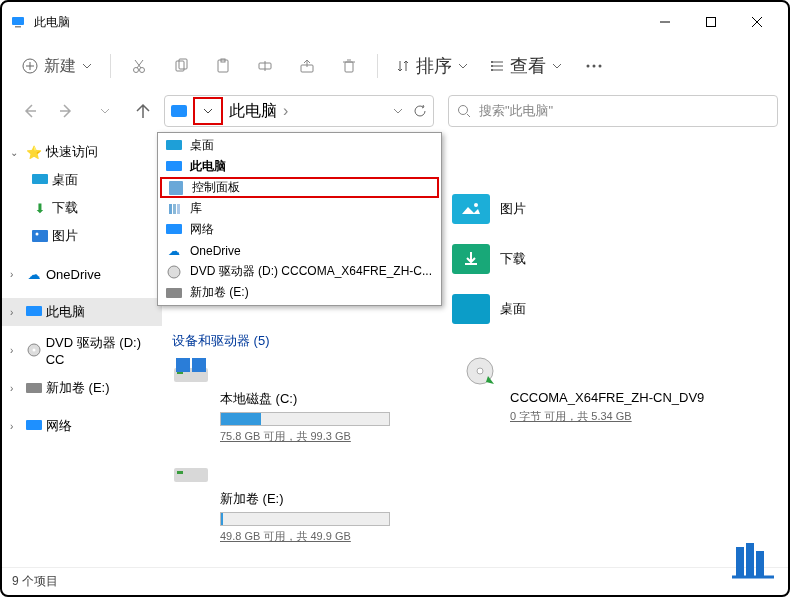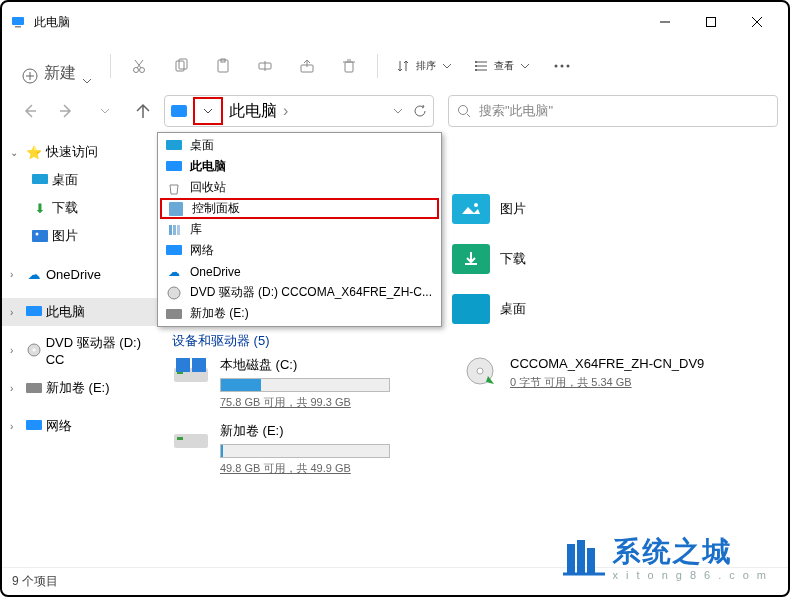--- a/index.html
+++ b/index.html
@@ -9,23 +9,23 @@
 .titlebar { display: flex; align-items: center; height: 40px; padding: 0 8px; }
 .titlebar .icon { width: 16px; height: 16px; margin-right: 8px; }
 .titlebar .title { font-size: 12px; flex: 1; }
 .winctrl { display: flex; }
 .winctrl div { width: 46px; height: 32px; display: flex; align-items: center; justify-content: center; }
 .winctrl svg { width: 10px; height: 10px; }
 
 
 .toolbar { display: flex; align-items: center; height: 48px; padding: 0 10px; gap: 2px; }
 .tb-btn { display: flex; align-items: center; justify-content: center; width: 40px; height: 36px; border-radius: 4px; color: #555; }
-.tb-new { display: flex; align-items: flex-end; padding: 0 10px; height: 36px; gap: 6px; color: #555; }
+.tb-new { display: flex; align-items: center; padding: 0 10px; height: 36px; gap: 6px; color: #555; }
 .tb-sep { width: 1px; height: 24px; background: #ddd; margin: 0 6px; }
-.tb-sort, .tb-view { display: flex; align-items: center; padding: 0 10px; height: 36px; gap: 6px; color: #333; font-size: 10px; }
+.tb-sort, .tb-view { display: flex; align-items: center; padding: 0 10px; height: 36px; gap: 6px; color: #333; font-size: 18px; }
 
 
 .navrow { display: flex; align-items: center; height: 42px; padding: 0 10px; gap: 4px; }
 .nav-btn { width: 34px; height: 34px; display: flex; align-items: center; justify-content: center; color: #888; }
 .addrbar { flex: 1; display: flex; align-items: center; height: 32px; border: 1px solid #ccc; border-radius: 4px; padding: 0 6px; position: relative; }
 .addr-drop { width: 30px; height: 28px; display: flex; align-items: center; justify-content: center; border: 2px solid #d00; }
 .addr-icon { width: 16px; height: 12px; background: #1e90ff; border-radius: 2px; margin-right: 6px; }
 .addr-right { display: flex; align-items: center; gap: 10px; color: #666; }
 .searchbox { width: 330px; height: 32px; border: 1px solid #ccc; border-radius: 4px; display: flex; align-items: center; padding: 0 8px; gap: 8px; margin-left: 10px; color: #888; }
 .searchbox span { font-size: 13px; }
@@ -41,21 +41,21 @@
 
 .content { flex: 1; position: relative; padding: 6px 10px; font-size: 13px; }
 .folder-row { display: flex; gap: 30px; margin-bottom: 6px; }
 .folder-item { display: flex; align-items: center; gap: 10px; }
 .folder-ico { width: 38px; height: 30px; border-radius: 3px; display:flex; align-items:center; justify-content:center; color:#fff; font-size:16px; }
 .section-head { color: #003a9b; font-size: 13px; margin: 8px 0 6px 0; }
 .drive-row { display: flex; gap: 30px; }
 .drive-item { display: flex; gap: 10px; width: 260px; }
 .drive-ico { width: 38px; height: 30px; }
 .drive-info { font-size: 12px; }
-.drive-name { font-size: 13px; margin-bottom: 4px; }
+.drive-name { font-size: 13px; margin-bottom: 4px; margin-top: 34px; }
 .drive-bar { width: 170px; height: 14px; border: 1px solid #bbb; background: #eee; margin-bottom: 3px; position: relative; }
 .drive-bar .fill { height: 100%; background: #3399dd; }
 .drive-sub { color: #666; font-size: 11px; text-decoration: underline; }
 
 
 .dropdown { position: absolute; left: 155px; top: 130px; width: 285px; background: #fff; border: 1px solid #999; box-shadow: 2px 2px 5px rgba(0,0,0,0.3); z-index: 10; padding: 2px; }
 .dd-item { display: flex; align-items: center; height: 21px; padding: 0 6px; gap: 8px; font-size: 12px; }
 .dd-item.bold { font-weight: bold; }
 .dd-item.hl { border: 2px solid #d00; }
 .dd-item .ddico { width: 16px; height: 14px; display:flex; align-items:center; justify-content:center; }
@@ -406,28 +406,20 @@
       <span>桌面</span>
     </div>
   <div class="dd-item bold">
       <span class="ddico">
         <svg width="16" height="12">
           <rect width="16" height="10" fill="#1e90ff" rx="1"></rect>
         </svg>
       </span>
       <span>此电脑</span>
     </div>
-  <div class="dd-item">
-      <span class="ddico">
-        <svg width="14" height="14">
-          <path d="M3 4 L11 4 L10 13 L4 13 Z" fill="none" stroke="#888"></path>
-        </svg>
-      </span>
-      <span>回收站</span>
-    </div>
   <div class="dd-item hl">
       <span class="ddico">
         <svg width="14" height="14">
           <rect width="14" height="14" fill="#6aa8d8" rx="1"></rect>
         </svg>
       </span>
       <span>控制面板</span>
     </div>
   <div class="dd-item">
       <span class="ddico">
@@ -473,17 +465,13 @@
   <span>9 个项目</span>
 </div>
 
 <div class="watermark">
   <svg width="42" height="42">
       <rect x="4" y="8" width="8" height="30" fill="#1a6fc9"></rect>
       <rect x="14" y="4" width="8" height="34" fill="#1a6fc9"></rect>
       <rect x="24" y="12" width="8" height="26" fill="#1a6fc9"></rect>
       <path d="M0 38 L42 38" stroke="#1a6fc9" stroke-width="3"></path>
     </svg>
-  <div class="wm-text">
-    <div class="wm-cn">系统之城</div>
-    <div class="wm-en">xitong86.com</div>
-  </div>
 </div>
 
 </body></html>

